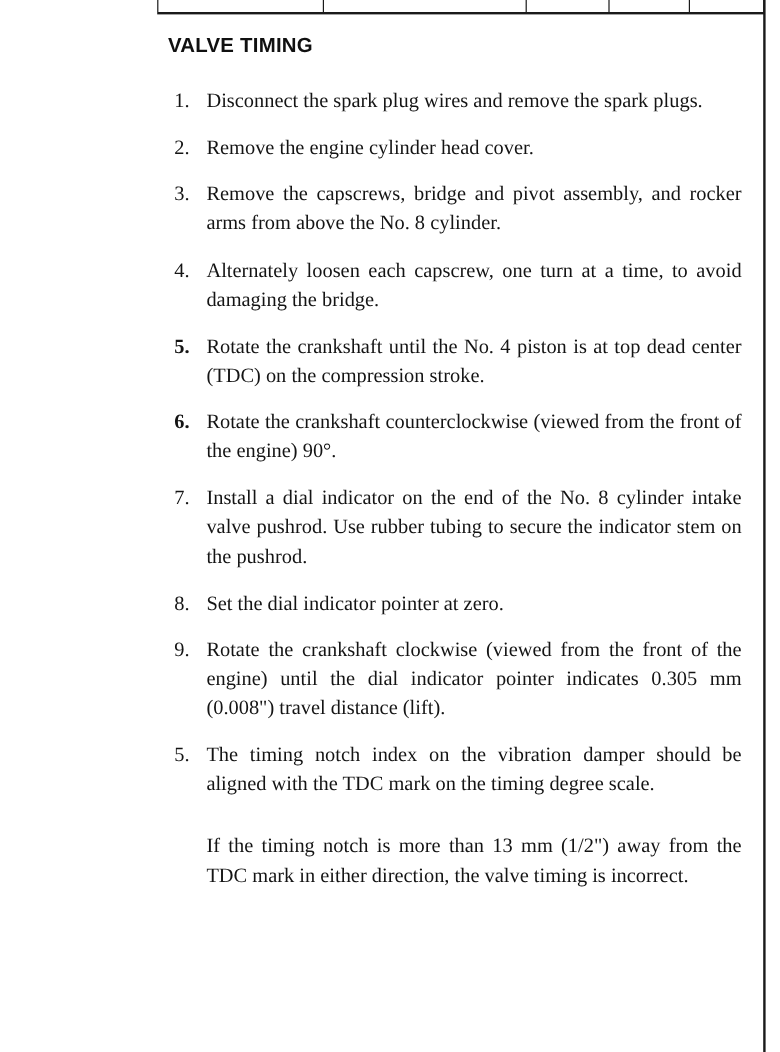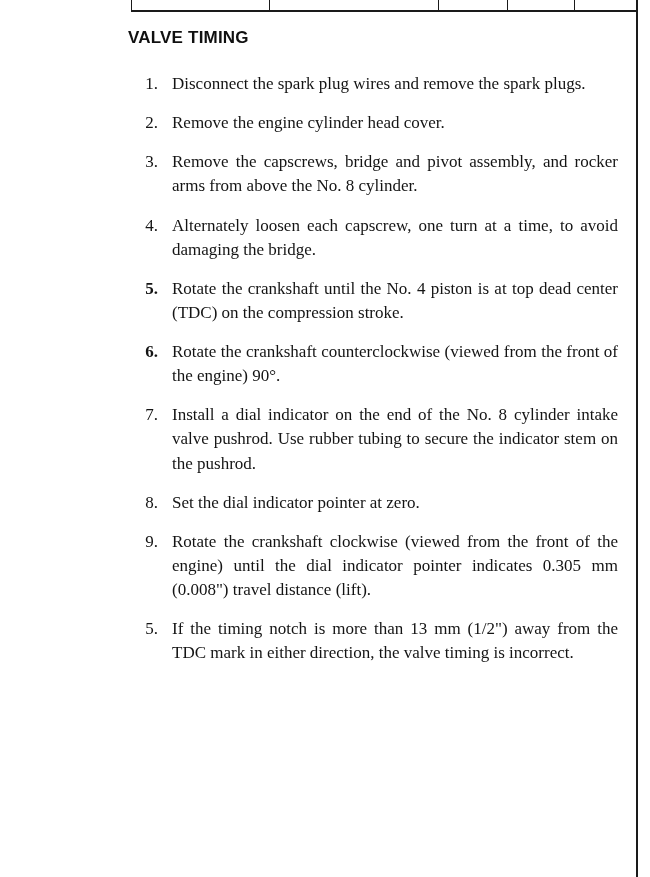--- a/index.html
+++ b/index.html
@@ -54,21 +54,21 @@
     top: 28px;
     left: 128px;
     width: 490px;
   }
 
   h1.section-title {
     font-family: "Liberation Sans", sans-serif;
     font-size: 17px;
     font-weight: bold;
     letter-spacing: 0.2px;
-    margin: 0 0 24px 0;
+    margin: 0 0 24px 12px;
     color: #101010;
   }
 
   ol.steps {
     list-style: none;
     margin: 0;
     padding: 0;
   }
 
   li.step {
@@ -88,22 +88,21 @@
     text-align: right;
     font-size: 17px;
   }
   li.step.bold-num .num {
     font-weight: bold;
   }
   li.step p.body {
     margin: 0;
   }
   li.step p.body + p.body {
-    margin-top: 15px;
-    font-weight: bold;
+    margin-top: 28px;
   }
 </style>
 </head>
 <body>
 
 <div class="top-table">
   <div class="cell c0"></div>
   <div class="cell c1"></div>
   <div class="cell c2"></div>
   <div class="cell c3"></div>
@@ -159,17 +158,18 @@
       <p class="body">Set the dial indicator pointer at zero.</p>
     </li>
 
     <li class="step">
       <span class="num">9.</span>
       <p class="body">Rotate the crankshaft clockwise (viewed from the front of the engine) until the dial indicator pointer indicates 0.305 mm (0.008") travel distance (lift).</p>
     </li>
 
     <li class="step">
       <span class="num">5.</span>
+      <p class="body">The timing notch index on the vibration damper should be aligned with the TDC mark on the timing degree scale.</p>
       <p class="body">If the timing notch is more than 13 mm (1/2") away from the TDC mark in either direction, the valve timing is incorrect.</p>
     </li>
 
   </ol>
 </div>
 
 </body></html>

